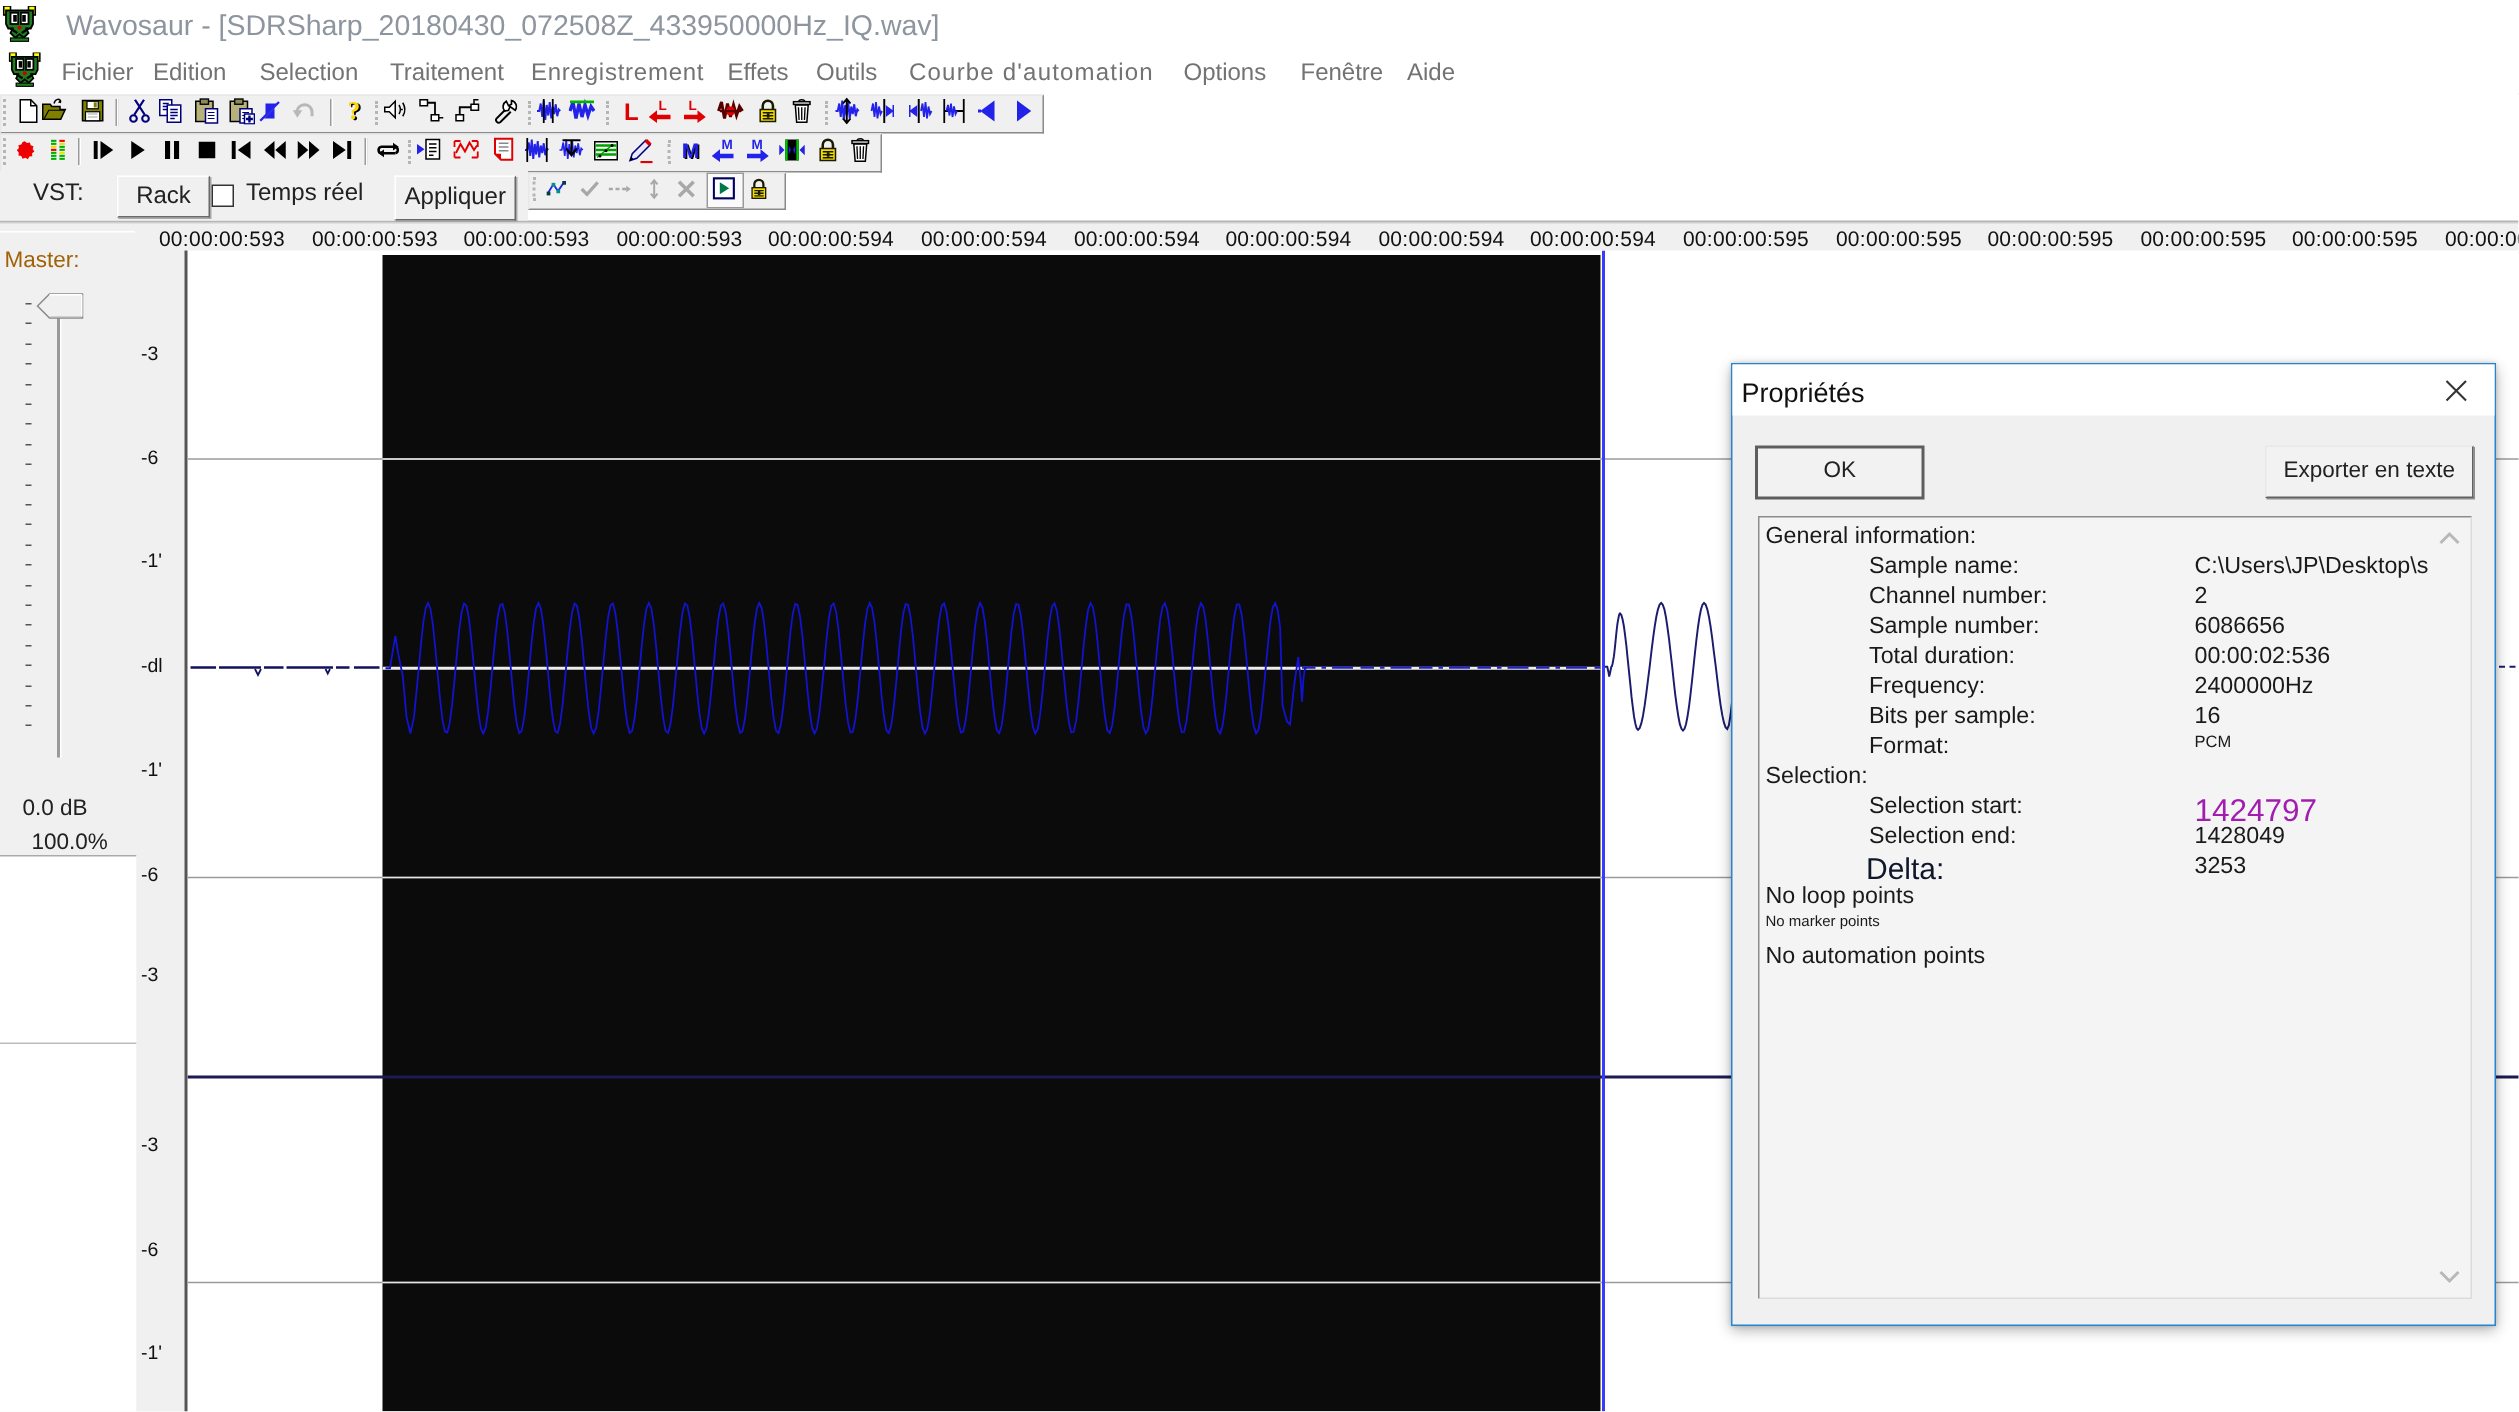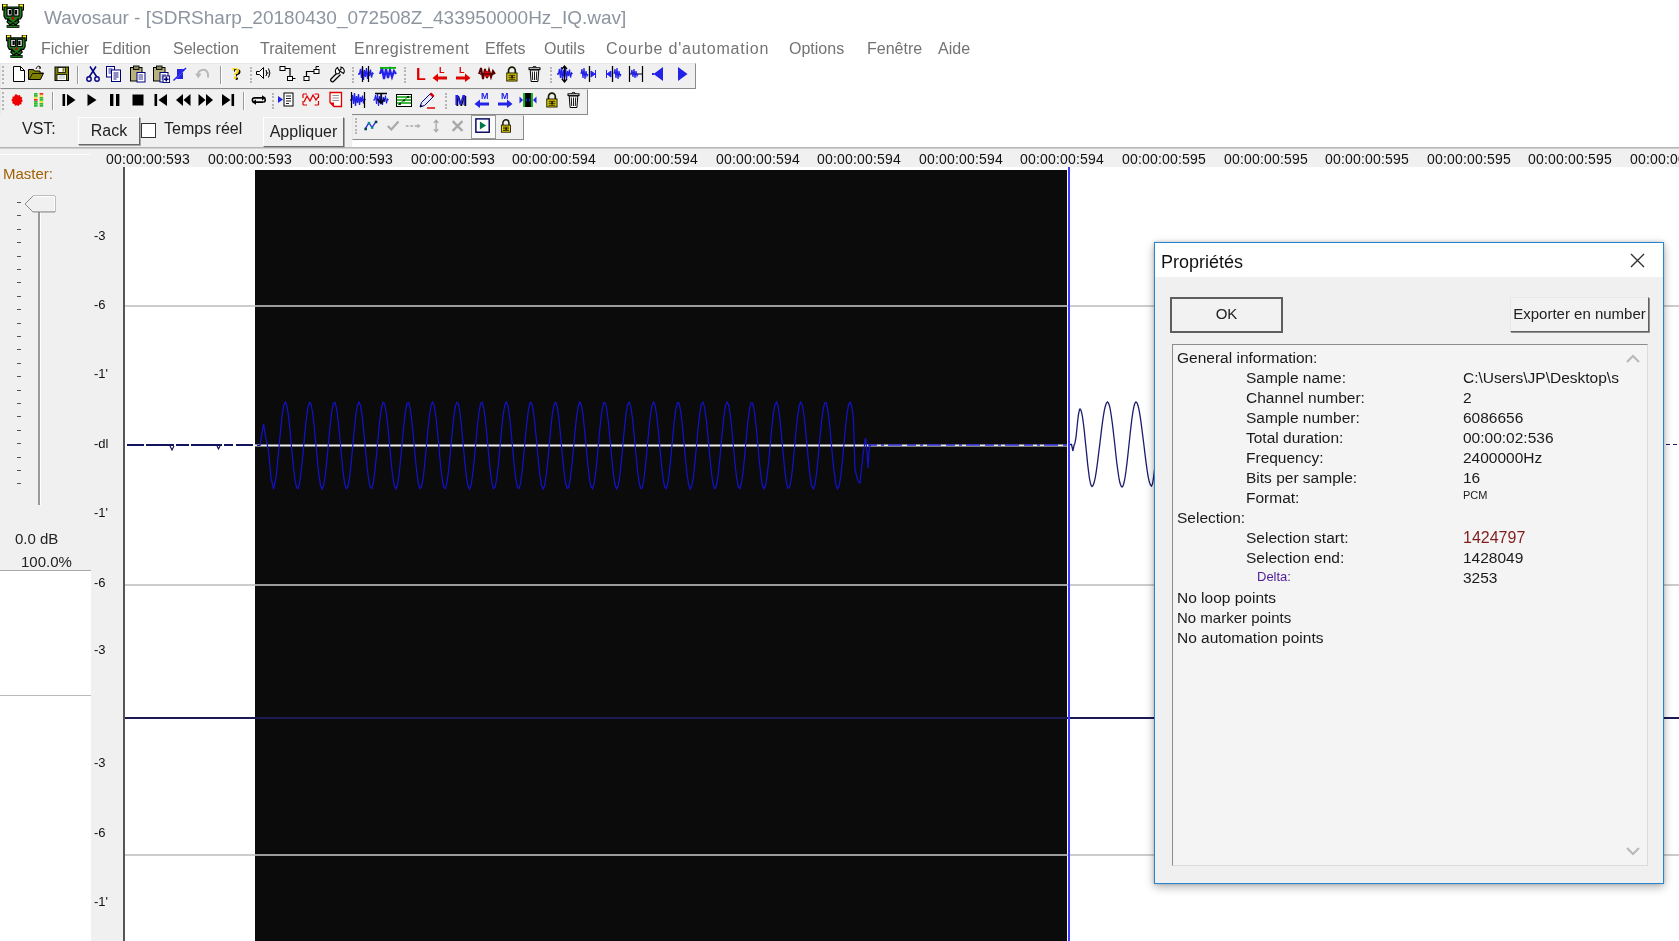--- a/index.html
+++ b/index.html
@@ -473,47 +473,47 @@
 </div>
 
 <div class="abs" style="left:1154px;top:242px;width:508px;height:640px;background:#f0f0f0;border:1px solid #2586cf;box-shadow:0 3px 9px rgba(0,0,0,0.3),0 0 3px rgba(0,0,0,0.18)">
  <div class="abs" style="left:0;top:0;width:508px;height:34px;background:#fff"></div>
  <div class="abs" style="left:6px;top:9px;font-size:18px;color:#111">Propriétés</div>
  <svg class="abs" style="left:475px;top:10px" width="16" height="16">
       <path d="M1,1 L14,14 M14,1 L1,14" stroke="#333" stroke-width="1.4"></path>
     </svg>
 
  <div class="abs" style="left:15px;top:54px;width:113px;height:36px;background:#f2f2f2;border:2px solid #5e5e5e;box-sizing:border-box;font-size:15px;color:#222;text-align:center;line-height:30px">OK</div>
- <div class="abs" style="left:355px;top:54px;width:139px;height:35px;background:#f2f2f2;border:1px solid;border-color:#e8e8e8 #616161 #616161 #e8e8e8;box-sizing:border-box;font-size:15px;color:#222;text-align:center;line-height:31px;box-shadow:1px 1px 0 #8f8f8f">Exporter en number</div>
+ <div class="abs" style="left:355px;top:54px;width:139px;height:35px;background:#f2f2f2;border:1px solid;border-color:#e8e8e8 #616161 #616161 #e8e8e8;box-sizing:border-box;font-size:15px;color:#222;text-align:center;line-height:31px;box-shadow:1px 1px 0 #8f8f8f">Exporter en texte</div>
 
  <div class="abs" style="left:17px;top:101px;width:476px;height:522px;background:#f4f4f4;border:1px solid;border-color:#8c8c8c #dcdcdc #dcdcdc #8c8c8c;box-sizing:border-box;overflow:hidden">
 <div class="abs" style="left:4px;top:4px;font-size:15.5px;color:#1a1a1a;white-space:nowrap">General information:</div>
 <div class="abs" style="left:73px;top:24px;font-size:15.5px;color:#1a1a1a;white-space:nowrap">Sample name:</div>
 <div class="abs" style="left:290px;top:24px;font-size:15.5px;color:#1a1a1a;white-space:nowrap">C:\Users\JP\Desktop\s</div>
 <div class="abs" style="left:73px;top:44px;font-size:15.5px;color:#1a1a1a;white-space:nowrap">Channel number:</div>
 <div class="abs" style="left:290px;top:44px;font-size:15.5px;color:#1a1a1a;white-space:nowrap">2</div>
 <div class="abs" style="left:73px;top:64px;font-size:15.5px;color:#1a1a1a;white-space:nowrap">Sample number:</div>
 <div class="abs" style="left:290px;top:64px;font-size:15.5px;color:#1a1a1a;white-space:nowrap">6086656</div>
 <div class="abs" style="left:73px;top:84px;font-size:15.5px;color:#1a1a1a;white-space:nowrap">Total duration:</div>
 <div class="abs" style="left:290px;top:84px;font-size:15.5px;color:#1a1a1a;white-space:nowrap">00:00:02:536</div>
 <div class="abs" style="left:73px;top:104px;font-size:15.5px;color:#1a1a1a;white-space:nowrap">Frequency:</div>
 <div class="abs" style="left:290px;top:104px;font-size:15.5px;color:#1a1a1a;white-space:nowrap">2400000Hz</div>
 <div class="abs" style="left:73px;top:124px;font-size:15.5px;color:#1a1a1a;white-space:nowrap">Bits per sample:</div>
 <div class="abs" style="left:290px;top:124px;font-size:15.5px;color:#1a1a1a;white-space:nowrap">16</div>
 <div class="abs" style="left:73px;top:144px;font-size:15.5px;color:#1a1a1a;white-space:nowrap">Format:</div>
 <div class="abs" style="left:290px;top:144px;font-size:11px;color:#1a1a1a;white-space:nowrap">PCM</div>
 <div class="abs" style="left:4px;top:164px;font-size:15.5px;color:#1a1a1a;white-space:nowrap">Selection:</div>
 <div class="abs" style="left:73px;top:184px;font-size:15.5px;color:#1a1a1a;white-space:nowrap">Selection start:</div>
-<div class="abs" style="left:290px;top:184px;font-size:16px;color:#7f1d1d;white-space:nowrap">1424797</div>
+<div class="abs" style="left:290px;top:184px;font-size:21px;color:#a21caf;white-space:nowrap">1424797</div>
 <div class="abs" style="left:73px;top:204px;font-size:15.5px;color:#1a1a1a;white-space:nowrap">Selection end:</div>
 <div class="abs" style="left:290px;top:204px;font-size:15.5px;color:#1a1a1a;white-space:nowrap">1428049</div>
-<div class="abs" style="left:84px;top:224px;font-size:13px;color:#4c1d95;white-space:nowrap">Delta:</div>
+<div class="abs" style="left:71px;top:224px;font-size:20px;color:#0f172a;white-space:nowrap">Delta:</div>
 <div class="abs" style="left:290px;top:224px;font-size:15.5px;color:#1a1a1a;white-space:nowrap">3253</div>
 <div class="abs" style="left:4px;top:244px;font-size:15.5px;color:#1a1a1a;white-space:nowrap">No loop points</div>
-<div class="abs" style="left:4px;top:264px;font-size:15px;color:#1a1a1a;white-space:nowrap">No marker points</div>
+<div class="abs" style="left:4px;top:264px;font-size:10px;color:#1a1a1a;white-space:nowrap">No marker points</div>
 <div class="abs" style="left:4px;top:284px;font-size:15.5px;color:#1a1a1a;white-space:nowrap">No automation points</div>
 
   <svg class="abs" style="left:452px;top:8px" width="18" height="12">
         <path d="M2,9 L8,3 L14,9" stroke="#b8b8b8" stroke-width="2" fill="none"></path>
       </svg>
   <svg class="abs" style="left:452px;bottom:8px" width="18" height="12">
         <path d="M2,3 L8,9 L14,3" stroke="#b8b8b8" stroke-width="2" fill="none"></path>
       </svg>
  </div>
 </div>

